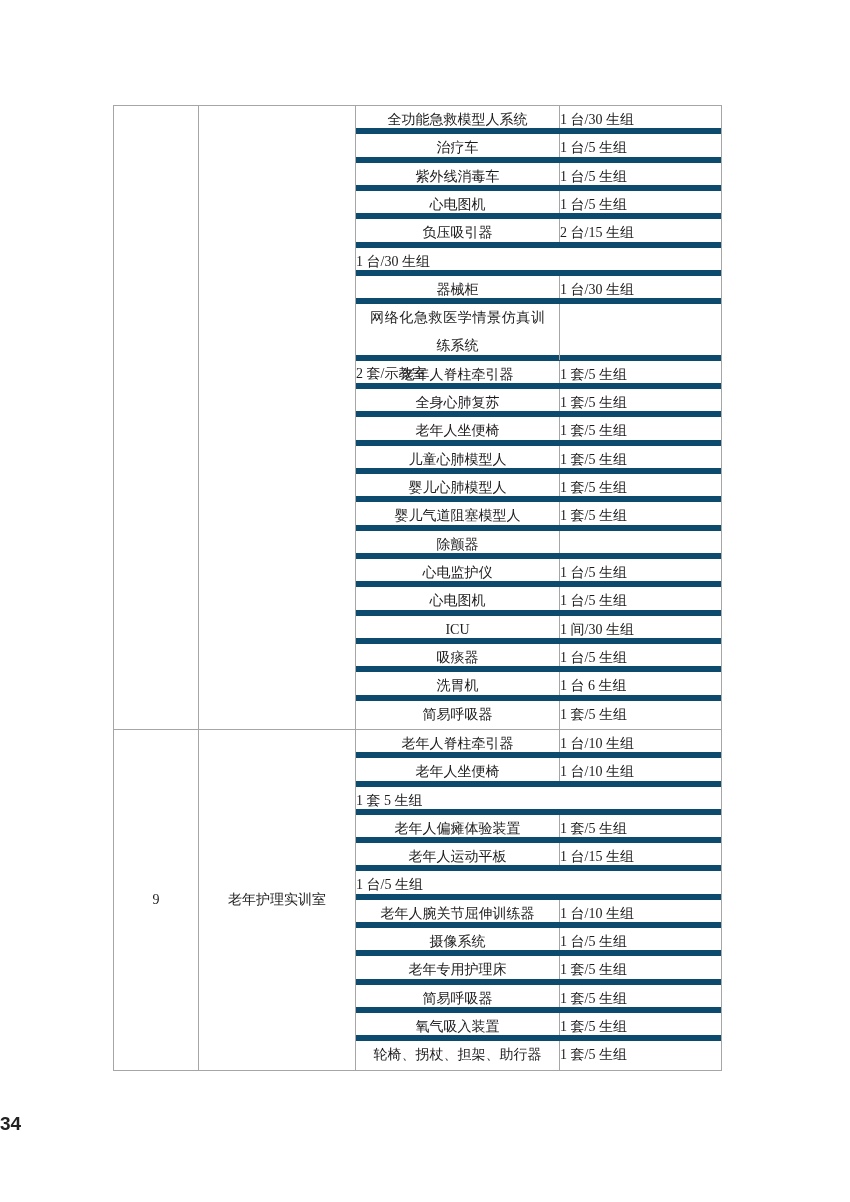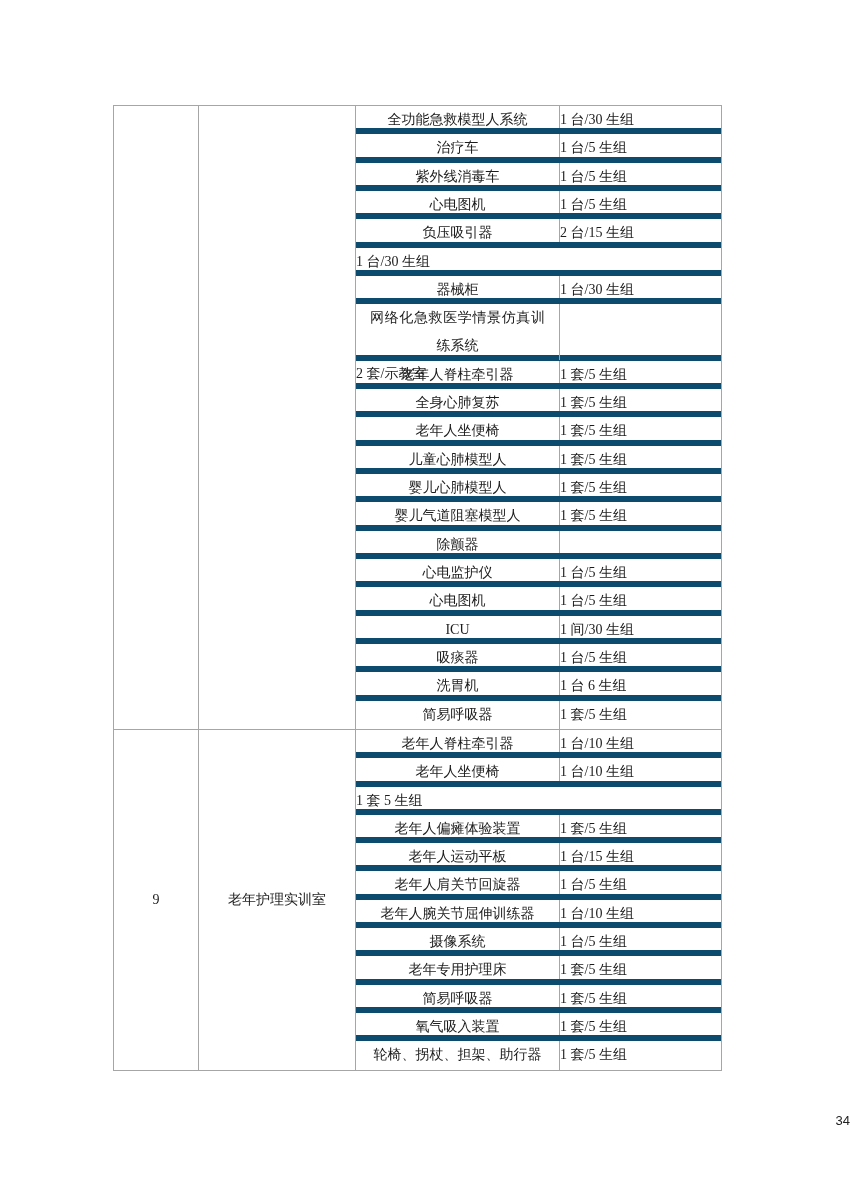--- a/index.html
+++ b/index.html
@@ -81,24 +81,25 @@
   .qty-cell {
     flex: 1;
     line-height: 28.1px;
     text-align: left;
   }
   .page-number {
     position: absolute;
     top: 1113px;
     left: 0;
     width: 100%;
-    text-align: right;
+    text-align: left;
     font-family: "Liberation Sans", sans-serif;
-    font-size: 13px;
+    font-size: 19px;
     color: #222222;
+    font-weight: bold;
   }
 </style>
 </head>
 <body>
 
 <div class="page">
   <div class="doc-table" id="table-root">
       <div class="section">
         <div class="cell seq-cell"></div>
         <div class="cell room-cell"></div>
@@ -204,21 +205,20 @@
           </div>
           <div class="item-row">
             <div class="cell name-cell">老年人偏瘫体验装置</div>
             <div class="cell qty-cell">1 套/5 生组</div>
           </div>
           <div class="item-row">
             <div class="cell name-cell">老年人运动平板</div>
             <div class="cell qty-cell">1 台/15 生组</div>
           </div>
           <div class="item-row">
-            <div class="cell name-cell">老年人肩关节回旋器</div>
             <div class="cell qty-cell">1 台/5 生组</div>
           </div>
           <div class="item-row">
             <div class="cell name-cell">老年人腕关节屈伸训练器</div>
             <div class="cell qty-cell">1 台/10 生组</div>
           </div>
           <div class="item-row">
             <div class="cell name-cell">摄像系统</div>
             <div class="cell qty-cell">1 台/5 生组</div>
           </div>

